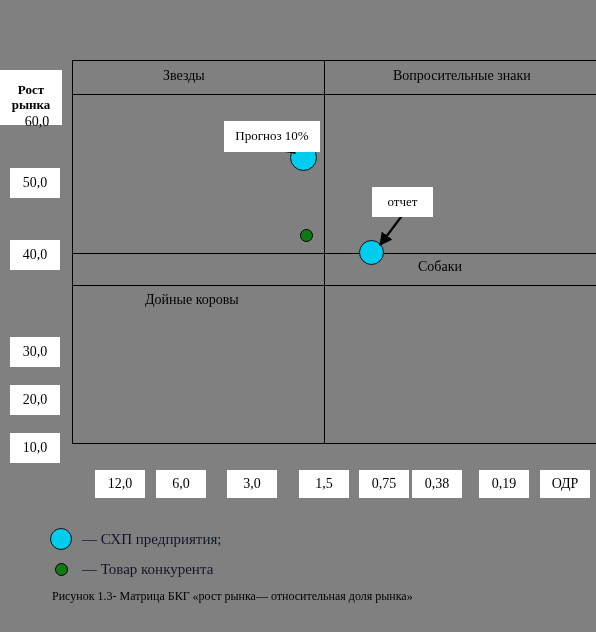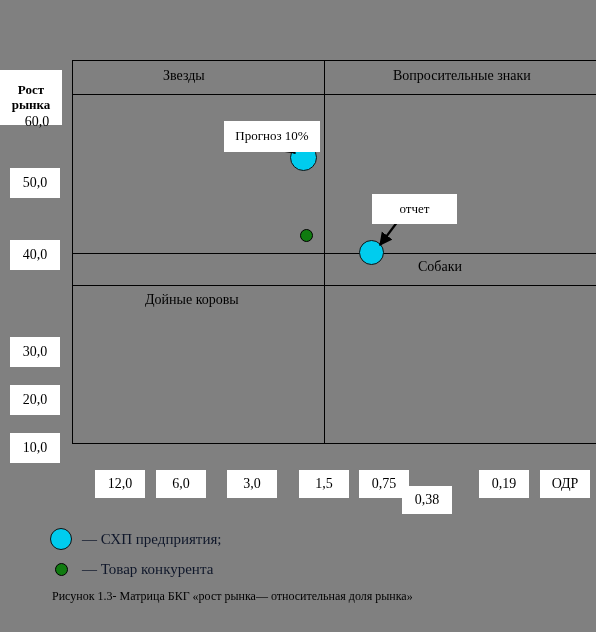--- a/index.html
+++ b/index.html
@@ -137,21 +137,21 @@
   .bubble.b1 { left: 290px; top: 144px; width: 27px; height: 27px; }
   .bubble.b2 { left: 359px; top: 240px; width: 25px; height: 25px; }
   .bubble.b3 { left: 300px; top: 229px; width: 13px; height: 13px; }
 
   
   .callout {
     z-index: 6;
     font-size: 13px;
   }
   .callout.forecast { left: 184px; top: 121px; width: 96px; height: 31px; margin-left: 40px; }
-  .callout.report   { left: 372px; top: 194px; width: 85px; height: 30px; }
+  .callout.report   { left: 372px; top: 187px; width: 61px; height: 30px; }
 
   .arrow-svg {
     position: absolute;
     left: 0;
     top: 0;
     width: 596px;
     height: 632px;
     z-index: 5;
     pointer-events: none;
   }
@@ -225,21 +225,21 @@
   <div class="chip ytick t30">30,0</div>
   <div class="chip ytick t20">20,0</div>
   <div class="chip ytick t10">10,0</div>
 
   <div id="xticks">
       <div class="chip xtick" style="left: 95px;">12,0</div>
       <div class="chip xtick" style="left: 156px;">6,0</div>
       <div class="chip xtick" style="left: 227px;">3,0</div>
       <div class="chip xtick" style="left: 299px;">1,5</div>
       <div class="chip xtick" style="left: 359px;">0,75</div>
-      <div class="chip xtick" style="left: 402px; margin-top: 16px;">0,38</div>
+      <div class="chip xtick" style="left: 412px;">0,38</div>
       <div class="chip xtick" style="left: 479px;">0,19</div>
       <div class="chip xtick" style="left: 540px;">ОДР</div>
     </div>
 
   <div class="bubble cyan b1"></div>
   <div class="bubble cyan b2"></div>
   <div class="bubble green b3"></div>
 
   <svg class="arrow-svg" viewBox="0 0 596 632">
     <defs>

